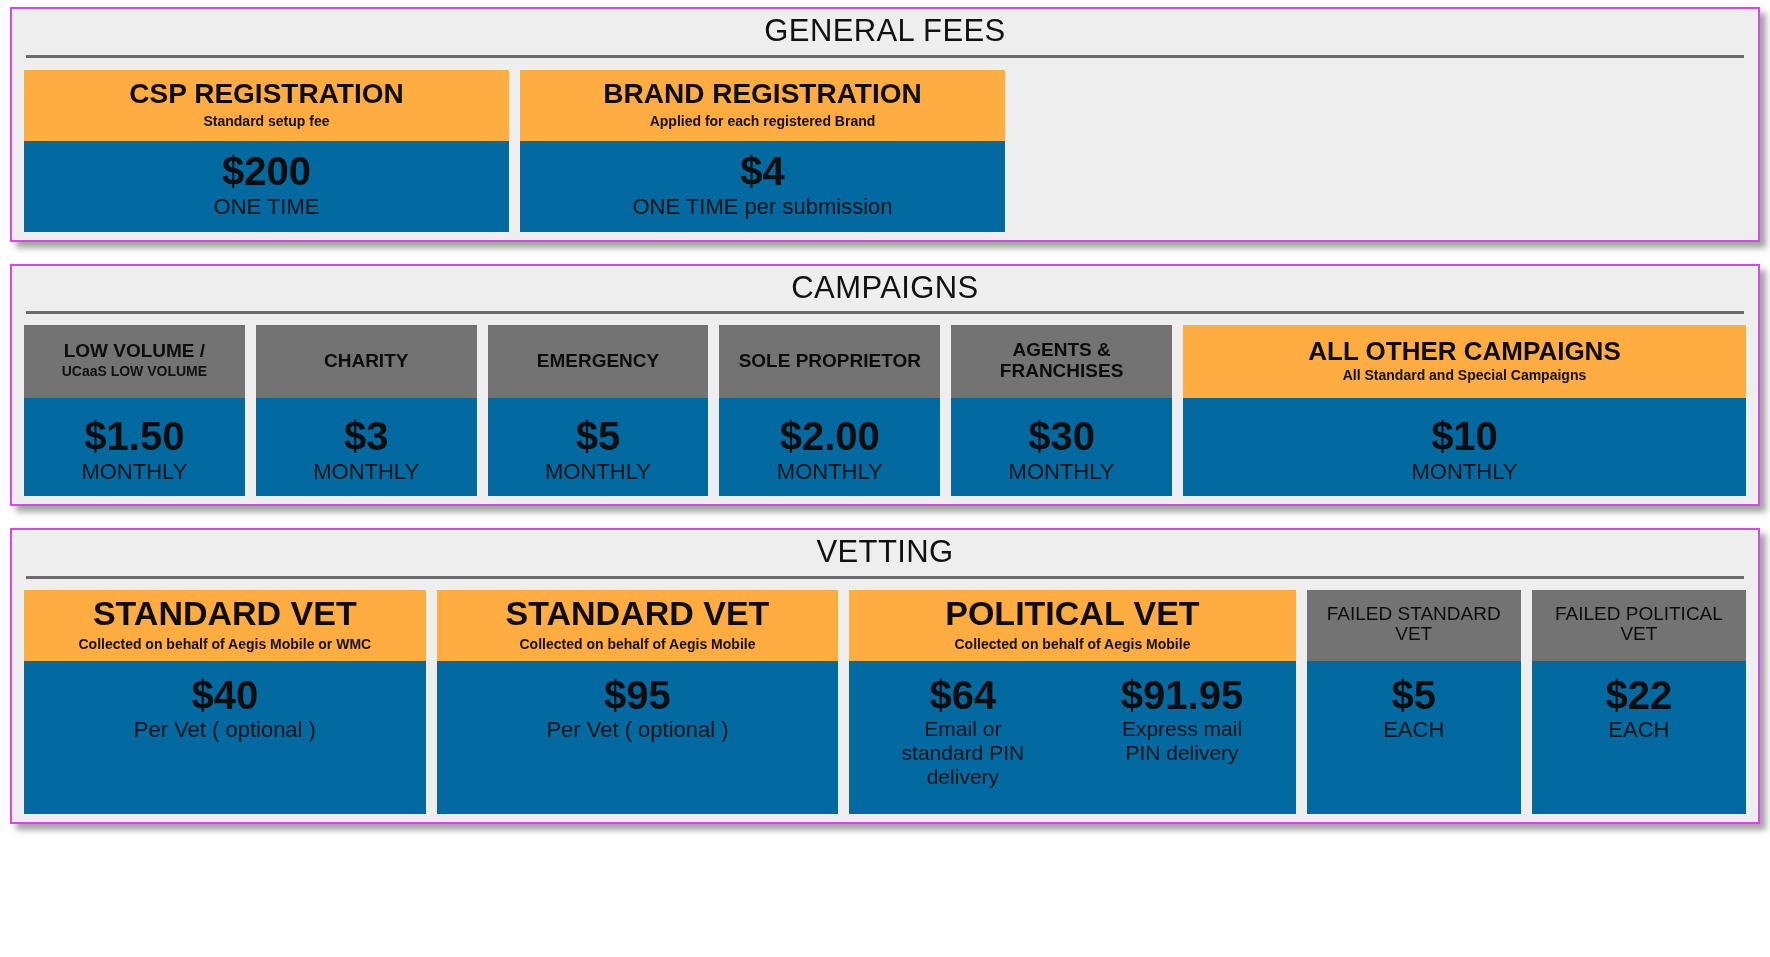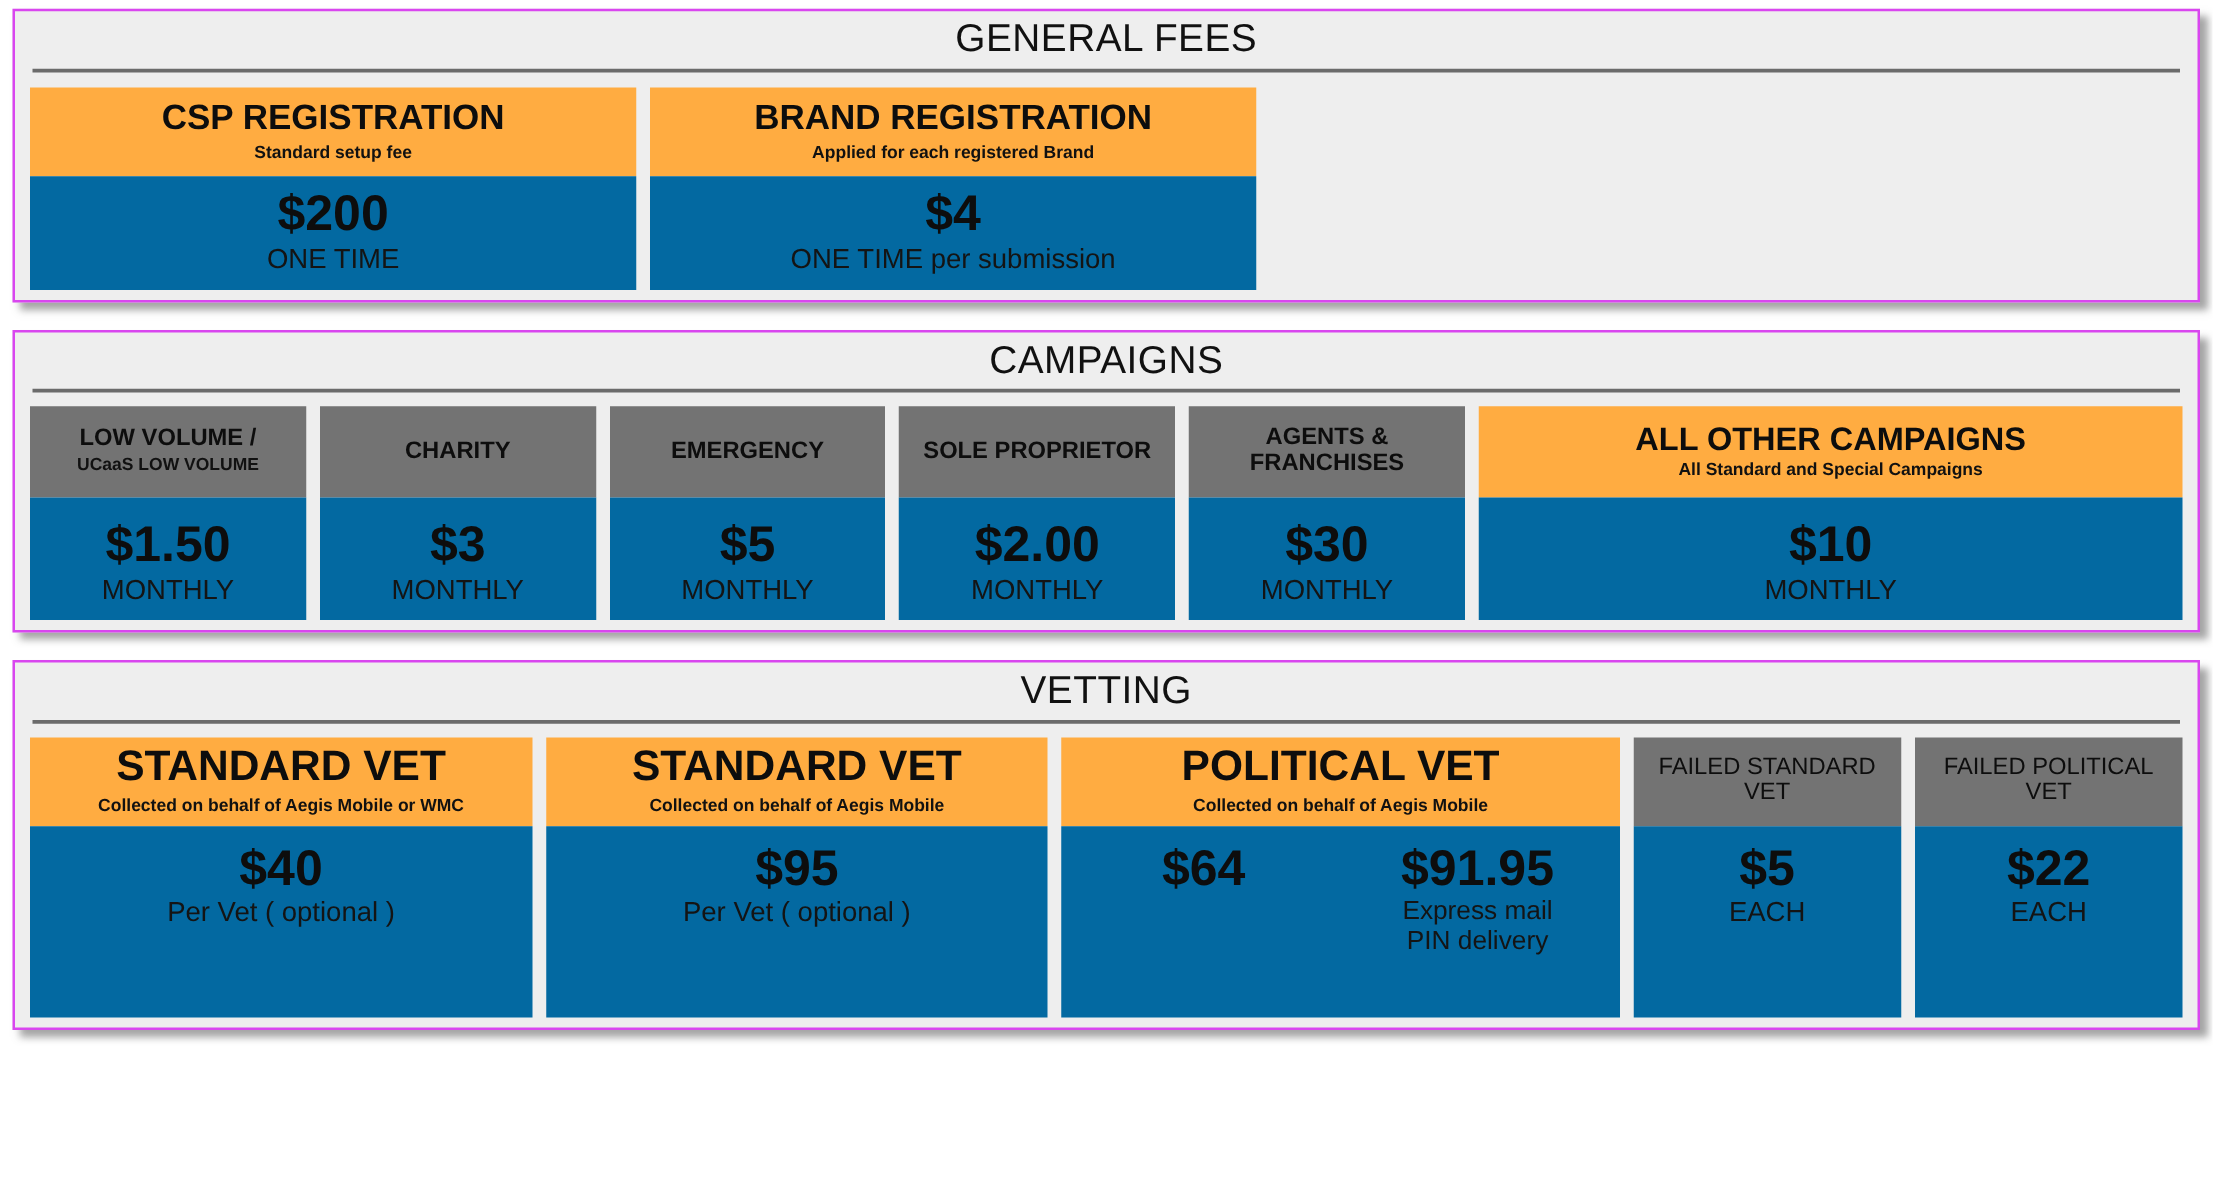--- a/index.html
+++ b/index.html
@@ -286,20 +286,21 @@
       </div>
 
       <div class="card v-political">
         <div class="card-head orange">
           <div class="head-title">POLITICAL VET</div>
           <div class="head-sub">Collected on behalf of Aegis Mobile</div>
         </div>
         <div class="card-body split-body">
           <div class="split-col">
             <div class="price">$64</div>
+            <div class="price-note">Email or standard PIN delivery</div>
           </div>
           <div class="split-col">
             <div class="price">$91.95</div>
             <div class="price-note">Express mail PIN delivery</div>
           </div>
         </div>
       </div>
 
       <div class="card v-failed-std v-small">
         <div class="card-head blue">

